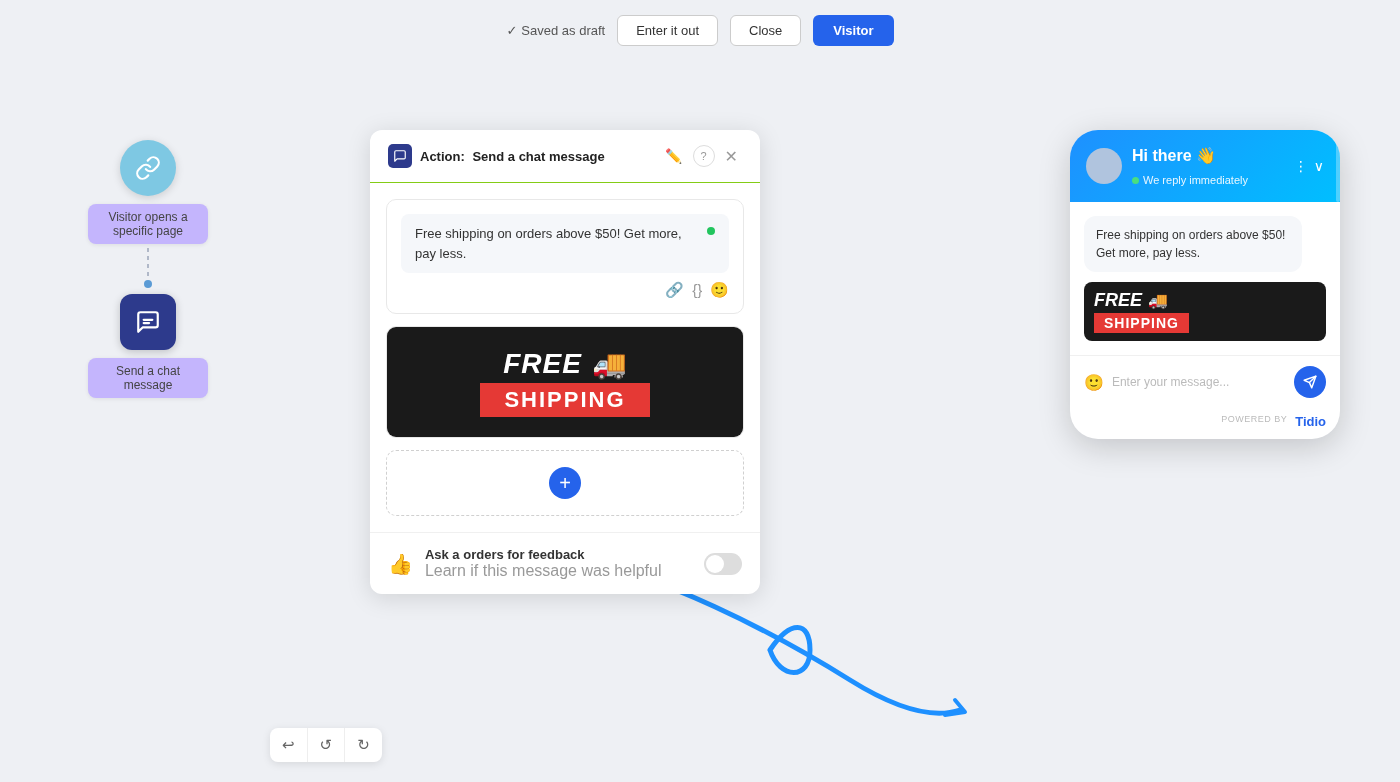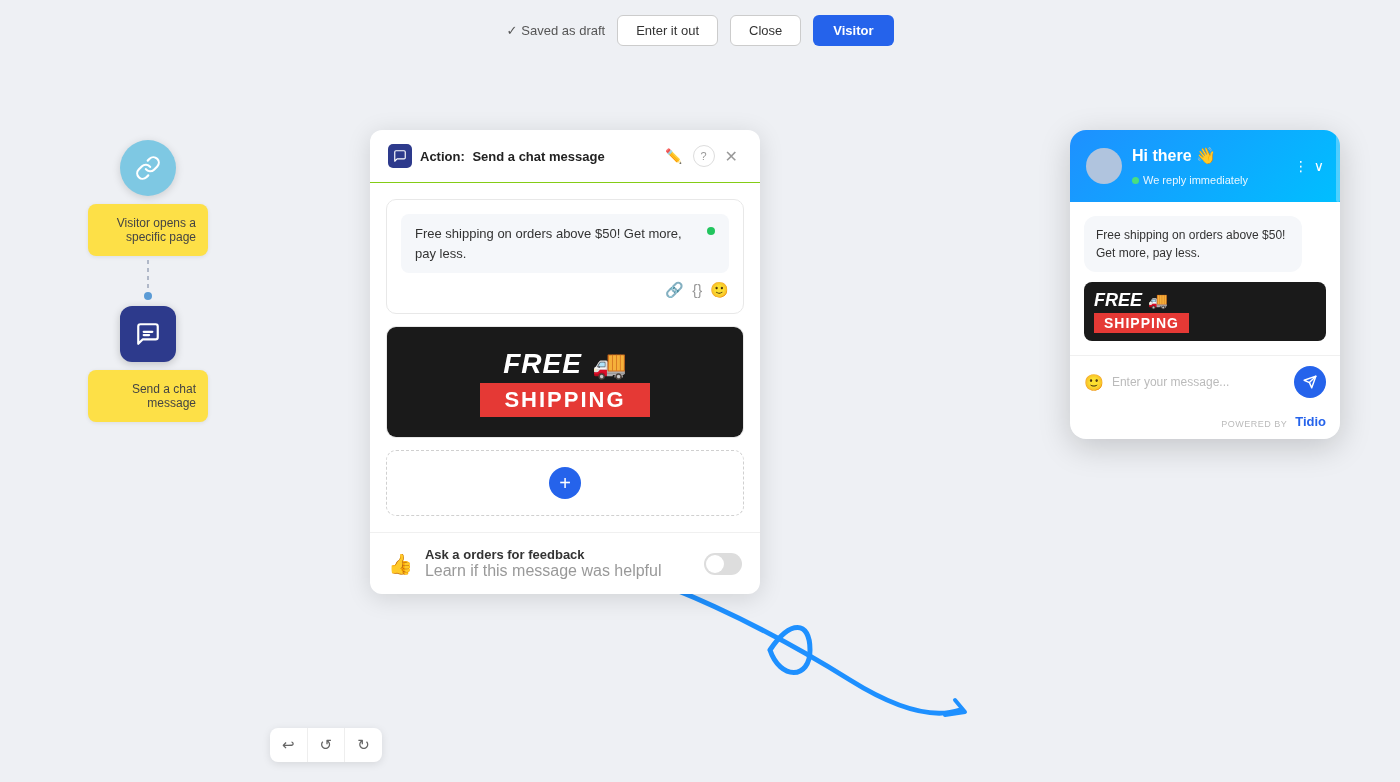--- a/index.html
+++ b/index.html
@@ -103,26 +103,26 @@
       border-radius: 50%;
       background: #7ec8e3;
       display: flex;
       align-items: center;
       justify-content: center;
       box-shadow: 0 2px 8px rgba(0,0,0,0.15);
     }
     .node-circle svg { width: 26px; height: 26px; fill: white; }
 
     .node-label {
-      background: #fde047;
+      background: #c4b5fd;
       border-radius: 8px;
-      padding: 12px 12px;
+      padding: 6px 12px;
       font-size: 12px;
       color: #444;
-      text-align: right;
+      text-align: center;
       box-shadow: 0 1px 4px rgba(0,0,0,0.08);
       max-width: 120px;
     }
 
     .connector-line {
       display: flex;
       flex-direction: column;
       align-items: center;
       margin: 4px 0;
     }
@@ -339,21 +339,21 @@
       transition: left 0.2s;
     }
 
     
     .chat-widget {
       position: absolute;
       right: 60px;
       top: 70px;
       width: 270px;
       background: white;
-      border-radius: 16px;
+      border-radius: 28px;
       box-shadow: 0 8px 32px rgba(0,0,0,0.18);
       overflow: hidden;
       z-index: 20;
     }
 
     .chat-header {
       background: linear-gradient(135deg, #1e90ff 0%, #00bfff 100%);
       padding: 16px;
       display: flex;
       align-items: center;
@@ -469,21 +469,21 @@
       border: none;
       display: flex; align-items: center; justify-content: center;
       cursor: pointer;
       color: white;
       font-size: 14px;
     }
 
     .chat-footer {
       padding: 6px 14px 10px;
       display: flex;
-      align-items: flex-end;
+      align-items: flex-start;
       justify-content: flex-end;
       gap: 4px;
     }
     .chat-footer-text {
       font-size: 9px;
       color: #bbb;
       text-transform: uppercase;
       letter-spacing: 0.5px;
     }
     .chat-footer-logo {

